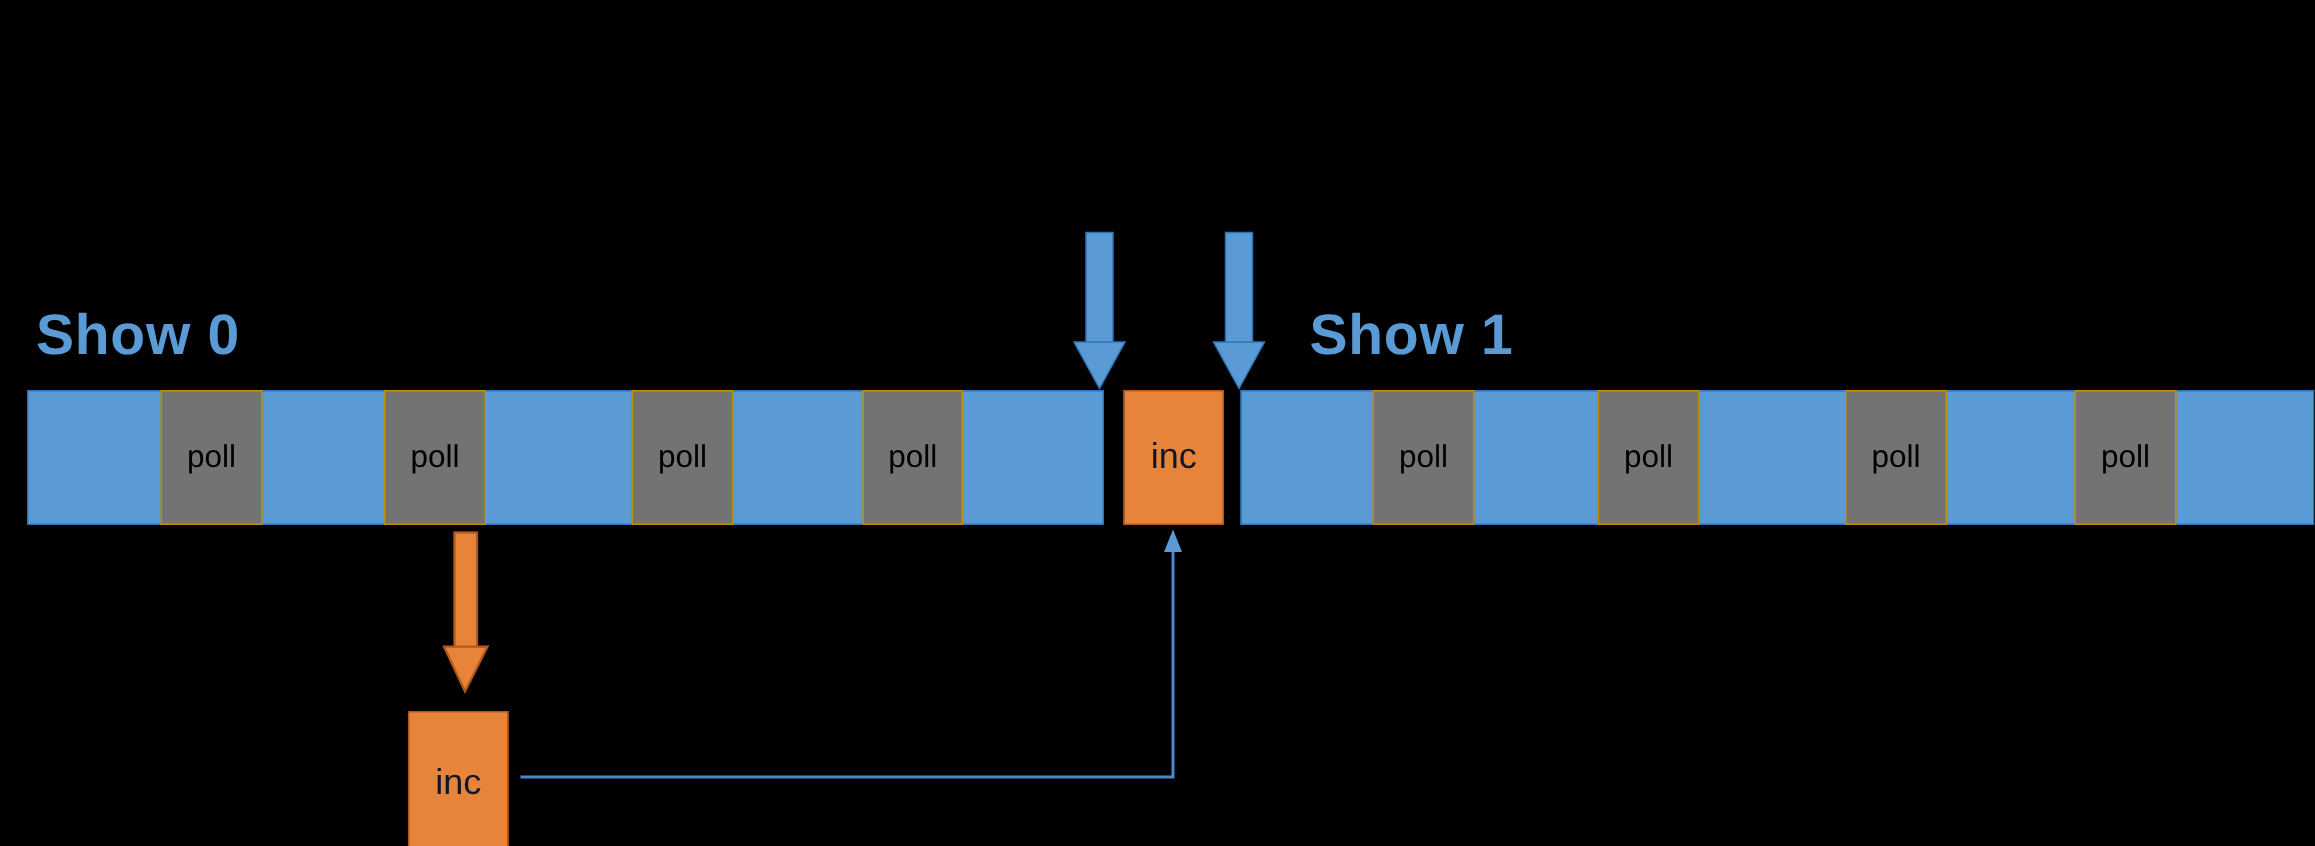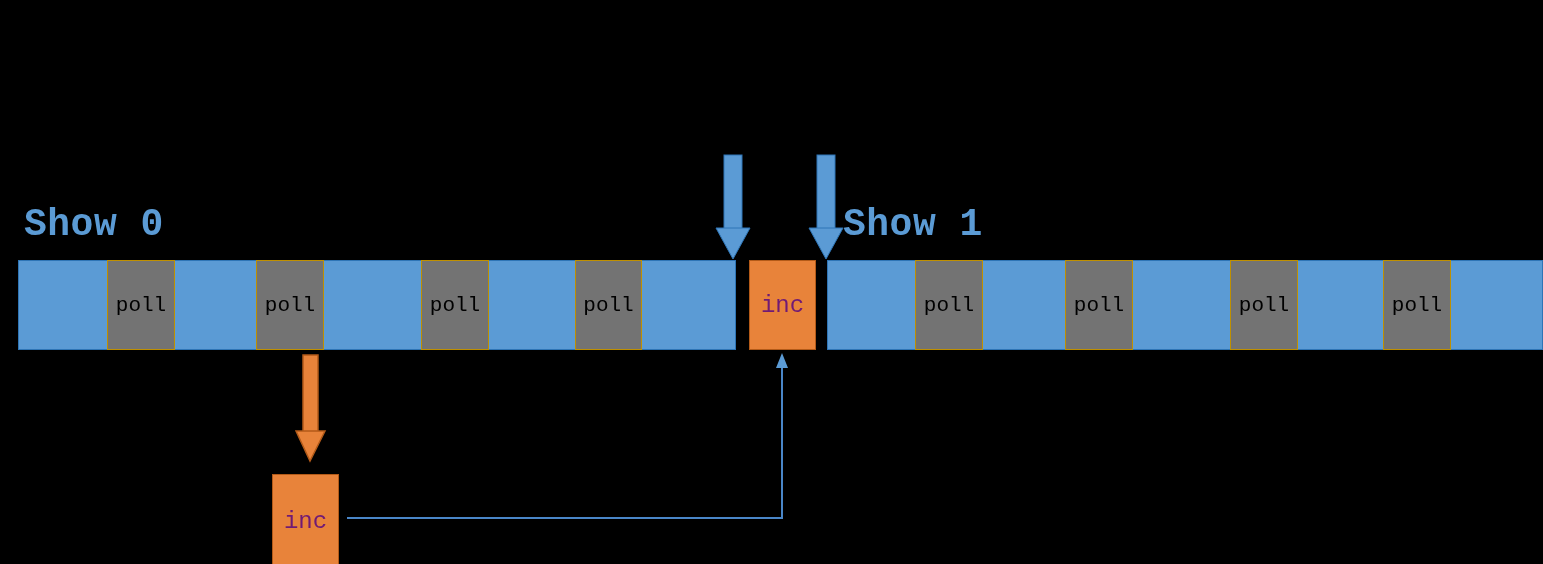--- a/index.html
+++ b/index.html
@@ -7,21 +7,21 @@
     margin: 0;
     padding: 0;
     background: #000000;
   }
   #stage {
     position: relative;
     width: 1543px;
     height: 564px;
     background: #000000;
     overflow: hidden;
-    font-family: Liberation Mono, monospace;
+    font-family: Liberation Sans, sans-serif;
   }
   .seg {
     position: absolute;
     box-sizing: border-box;
     display: flex;
     align-items: center;
     justify-content: center;
   }
   .track {
     background: #5B9BD5;
@@ -29,21 +29,21 @@
   }
   .poll {
     background: #737373;
     border: 1px solid #BF9000;
     color: #000000;
     font-size: 21px;
   }
   .inc {
     background: #E8833A;
     border: 1px solid #B35A18;
-    color: #701a75;
+    color: #0f172a;
     font-size: 24px;
   }
   .label {
     position: absolute;
     color: #5B9BD5;
     font-size: 38px;
     font-weight: bold;
     letter-spacing: 0.5px;
     white-space: nowrap;
   }
@@ -55,21 +55,21 @@
     height: 564px;
     pointer-events: none;
   }
 </style>
 </head>
 <body>
 
 <div id="stage">
 
   <div class="label" style="left:24px; top:203px;">Show 0</div>
-  <div class="label" style="left:843px; top:203px;">Show 1</div>
+  <div class="label" style="left:873px; top:203px;">Show 1</div>
 
   <div class="seg track" style="left:18px; top:260px; width:718px; height:90px;"></div>
   <div class="seg poll" style="left:107px; top:260px; width:68px; height:90px;">
     <span>poll</span>
   </div>
   <div class="seg poll" style="left:256px; top:260px; width:68px; height:90px;">
     <span>poll</span>
   </div>
   <div class="seg poll" style="left:421px; top:260px; width:68px; height:90px;">
     <span>poll</span>

